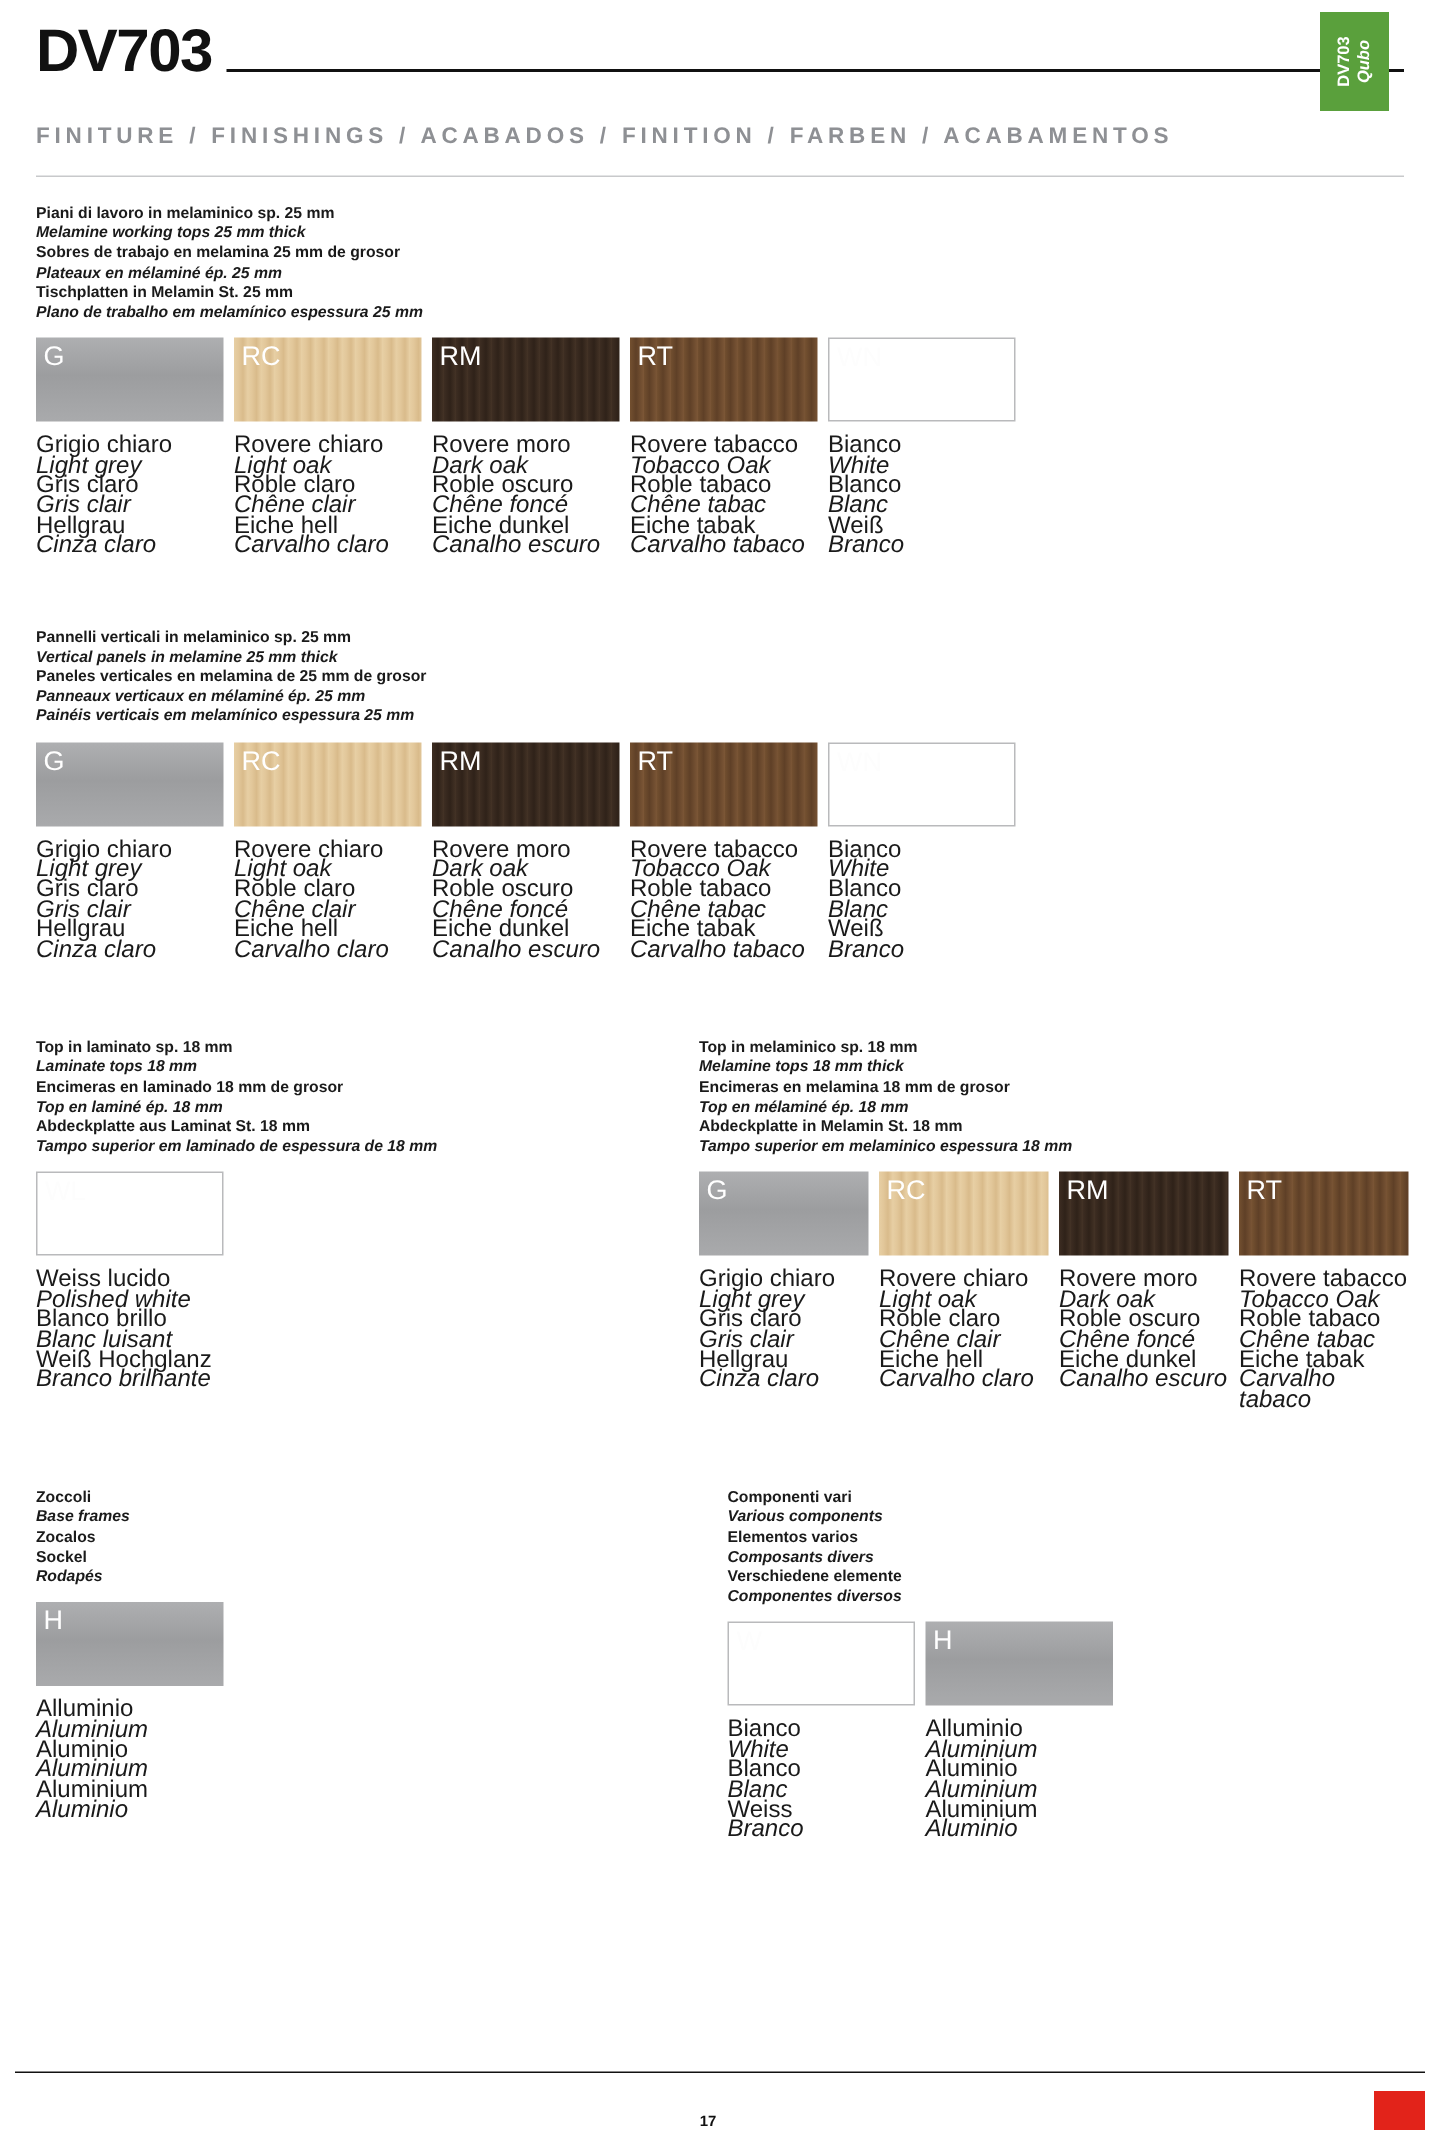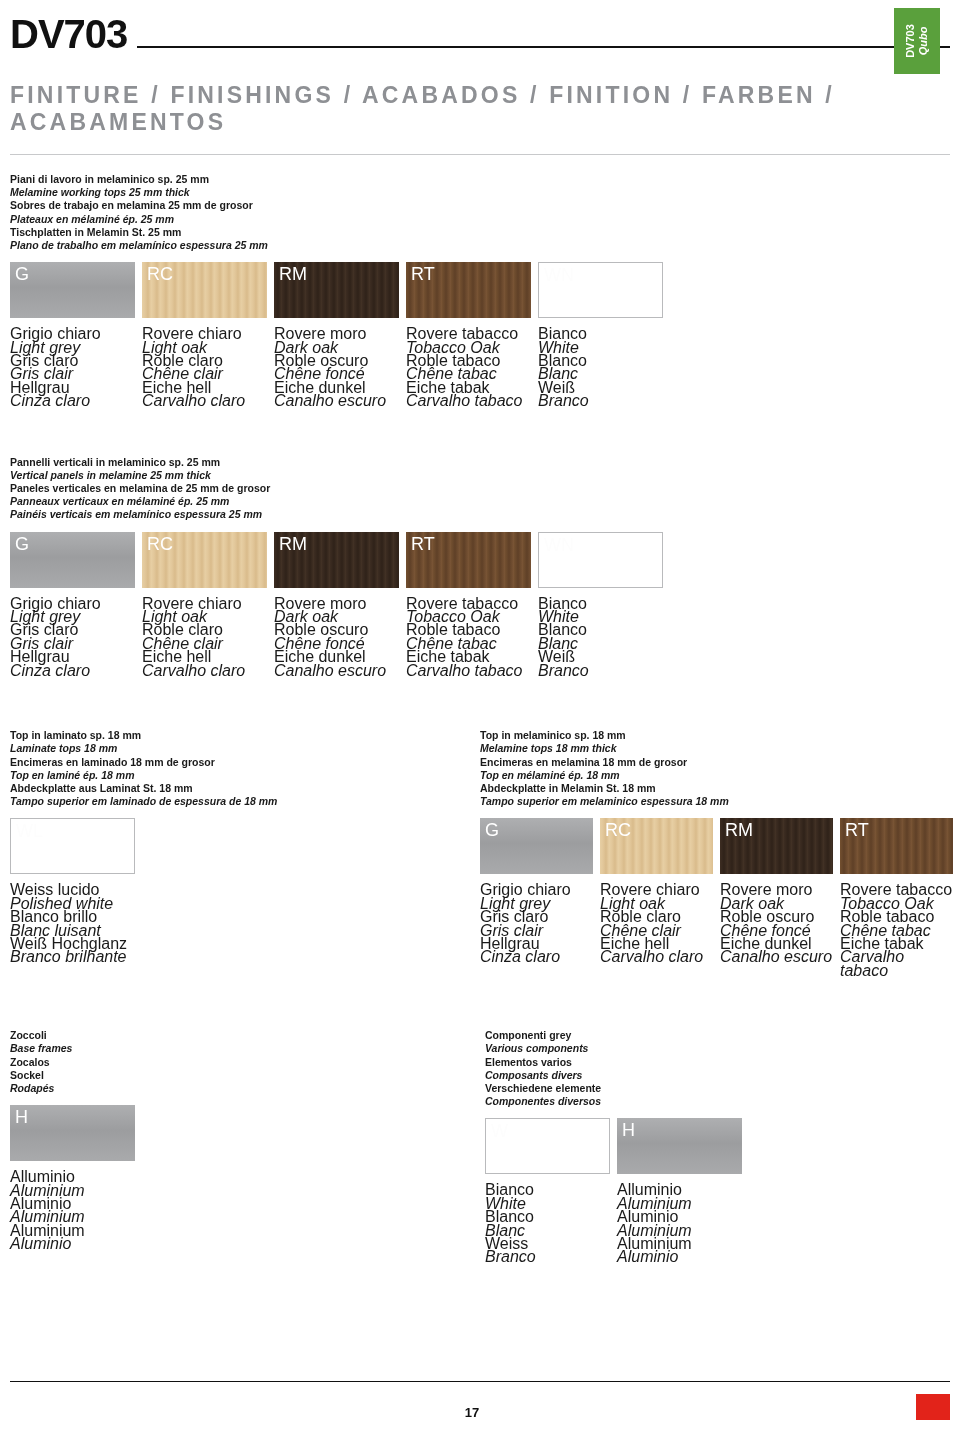--- a/index.html
+++ b/index.html
@@ -5,21 +5,21 @@
   * { box-sizing: border-box; }
   html, body { margin:0; padding:0; }
   body {
     width: 960px; height: 1436px;
     background: #ffffff;
     font-family: "Liberation Sans", sans-serif;
     color: #1a1a1a;
     position: relative;
     overflow: hidden;
   }
-  .page { position: relative; width: 960px; height: 1436px; padding: 0 10px; }
+  .page { position: relative; width: 960px; height: 1436px; padding: 0 24px; }
 
   
   .header { position: relative; padding: 14px 0 0 0; }
   .title-row { display: flex; align-items: flex-end; }
   .doc-title {
     font-size: 40px; font-weight: bold; letter-spacing: -1px;
     line-height: 1; color: #111; padding-bottom: 2px;
   }
   .title-rule { flex: 1; border-bottom: 2px solid #111; margin: 0 0 8px 10px; height: 1px; }
   .sidetab {
@@ -30,21 +30,21 @@
   .sidetab .vtext {
     position: absolute; left: 50%; top: 50%;
     transform: translate(-50%,-50%) rotate(-90deg);
     white-space: nowrap; text-align: center;
     font-size: 11px; font-weight: bold; line-height: 1.15;
   }
   .sidetab .vtext em { display:block; font-style: italic; font-weight: bold; }
 
   .subtitle {
     margin-top: 26px;
-    font-size: 23px; letter-spacing: 3.2px; font-weight: bold;
+    font-size: 15px; letter-spacing: 3.2px; font-weight: bold;
     color: #8e9094;
   }
   .hrule-thin { border-bottom: 1px solid #c8c9cb; margin-top: 18px; }
 
   
   .section { margin-top: 18px; }
   .cap { font-size: 10.5px; line-height: 13.2px; }
   .cap .it { font-style: italic; }
   .cap .bold { font-weight: bold; }
 
@@ -63,21 +63,21 @@
   .swlabels .it { font-style: italic; }
 
   
   .cols2 { display: flex; margin-top: 22px; }
   .col-left { width: 470px; }
   .col-right { width: 470px; margin-left: 10px; }
 
   .footer-rule { position: absolute; left: 10px; right: 10px; bottom: 54px; border-bottom: 1px solid #111; }
   .pagenum {
     position: absolute; left: 0; right: 16px; bottom: 16px;
-    text-align: center; font-size: 13px; font-weight: bold; color: #111;
+    text-align: center; font-size: 10px; font-weight: bold; color: #111;
   }
   .redmark { position: absolute; right: 10px; bottom: 16px; width: 34px; height: 26px; background: #e2231a; }
   .sp30 { height: 30px; }
 </style>
 </head>
 <body>
 
 <div class="page">
 
   <div class="header">
@@ -363,21 +363,21 @@
                 <div>Aluminio</div>
                 <div class="it">Aluminium</div>
                 <div>Aluminium</div>
                 <div class="it">Aluminio</div>
               </div>
             </div>
           </div>
         </div>
         <div class="col-right">
           <div class="cap">
-            <div class="bold">Componenti grey</div>
+            <div class="bold">Componenti vari</div>
             <div class="it bold">Various components</div>
             <div class="bold">Elementos varios</div>
             <div class="it bold">Composants divers</div>
             <div class="bold">Verschiedene elemente</div>
             <div class="it bold">Componentes diversos</div>
           </div>
           <div class="swatch-row">
             <div class="swcol">
               <div class="swatch" style="background: rgb(255, 255, 255); border-color: rgb(185, 186, 188);">
                 <span class="code" style="color: rgb(253, 253, 253); text-shadow: rgb(255, 255, 255) 0px 0px 0px;">W</span>

